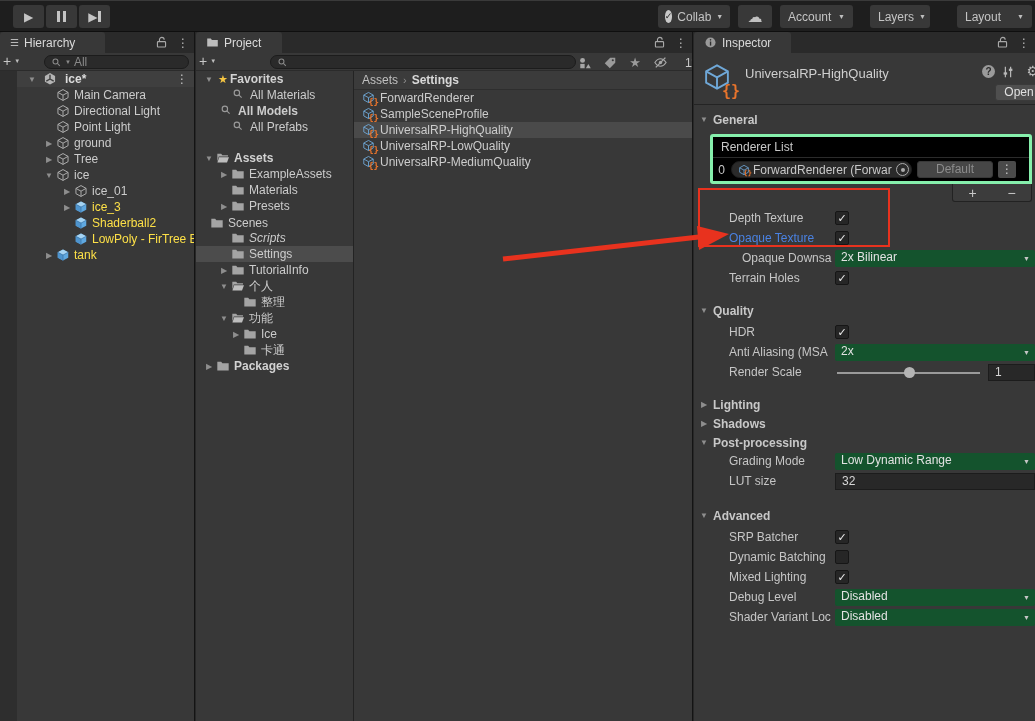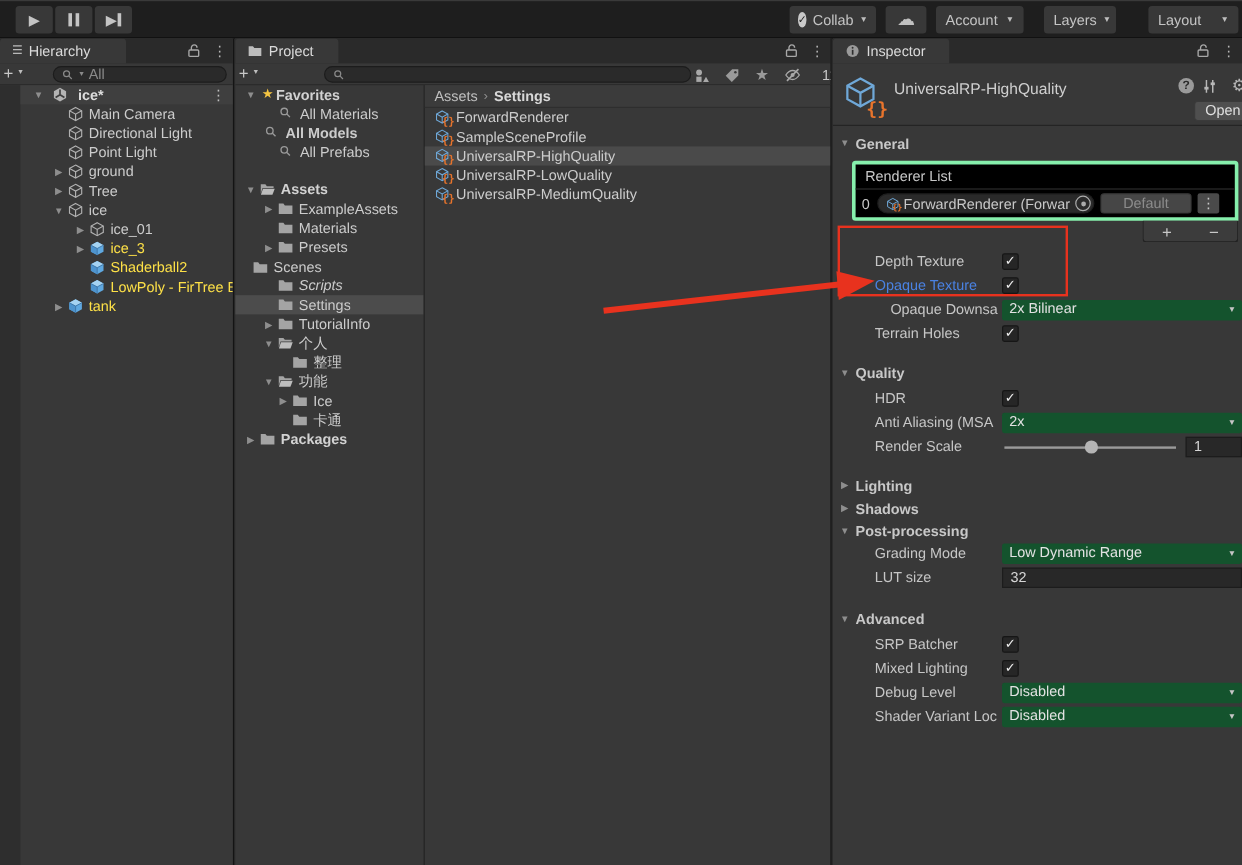--- a/index.html
+++ b/index.html
@@ -790,20 +790,24 @@
     <div class="sect mt16">
       <span class="fold">▼</span>
       <span>Advanced</span>
     </div>
     <div id="advanced-rows" class="mt3">
         <div class="insp-row">
           <span class="insp-label">SRP Batcher</span>
           <span class="checkbox">✓</span>
         </div>
         <div class="insp-row">
+          <span class="insp-label">Dynamic Batching</span>
+          <span class="checkbox"></span>
+        </div>
+        <div class="insp-row">
           <span class="insp-label">Mixed Lighting</span>
           <span class="checkbox">✓</span>
         </div>
         <div class="insp-row">
           <span class="insp-label">Debug Level</span>
           <div class="dropdown">
             <span>Disabled</span>
             <span class="dd-caret">▼</span>
           </div>
         </div>

